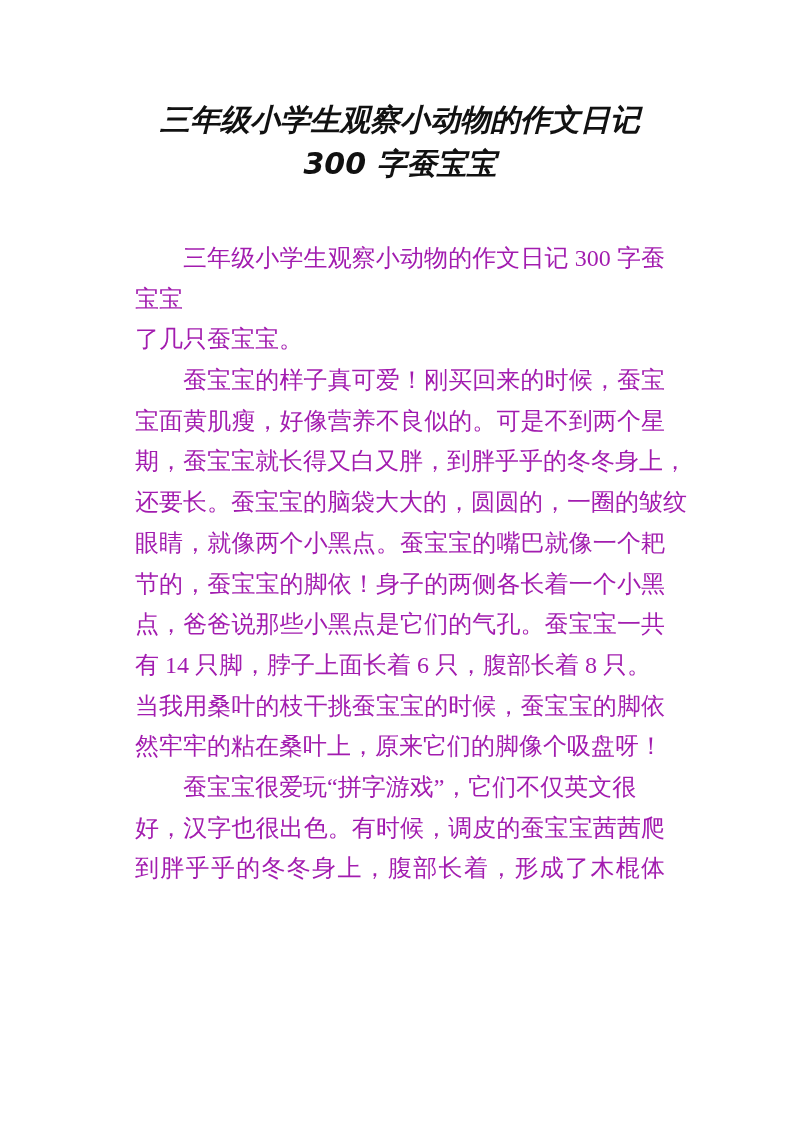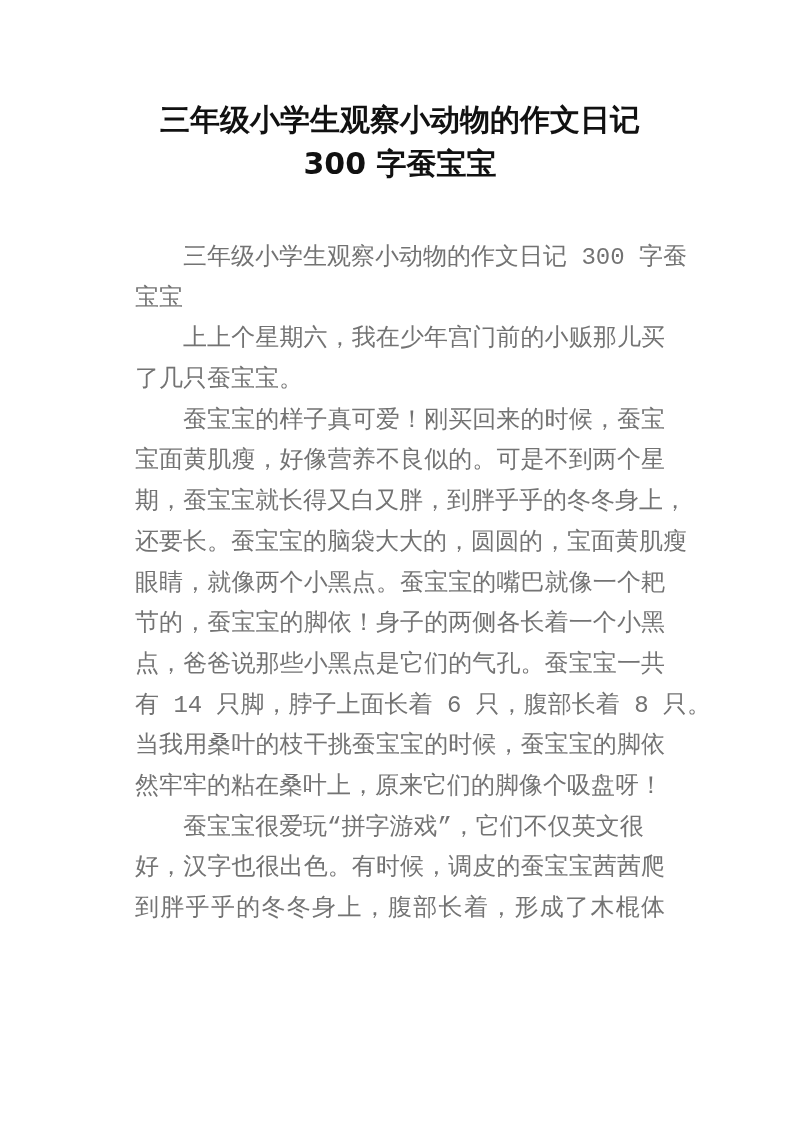--- a/index.html
+++ b/index.html
@@ -25,33 +25,34 @@
     left: 100px;
     top: 98px;
     width: 600px;
     text-align: center;
     font-family: "DejaVu Sans", "Liberation Sans", sans-serif;
     font-weight: bold;
     font-size: 30px;
     line-height: 44px;
     color: #111111;
     letter-spacing: 0px;
+    font-style: italic;
   }
   .title .line {
     display: block;
     white-space: nowrap;
   }
   .body-text {
     position: absolute;
     left: 135px;
     top: 238px;
     width: 530px;
-    font-family: Liberation Mono, monospace;
+    font-family: Liberation Serif, serif;
     font-size: 24px;
-    color: #737373;
+    color: #a21caf;
   }
   .body-text .ln {
     display: block;
     height: 40.7px;
     line-height: 40.7px;
     white-space: nowrap;
     text-align: justify;
     text-align-last: justify;
   }
   .body-text .ln.indent {
@@ -68,27 +69,26 @@
   <div class="title">
     <span class="line">三年级小学生观察小动物的作文日记</span>
     <span class="line">300 字蚕宝宝</span>
   </div>
 
   <div class="body-text">
 
     <span class="ln indent">三年级小学生观察小动物的作文日记 300 字蚕</span>
     <span class="ln last">宝宝</span>
 
-    <span class="ln indent">上上个星期六，我在少年宫门前的小贩那儿买</span>
     <span class="ln last">了几只蚕宝宝。</span>
 
     <span class="ln indent">蚕宝宝的样子真可爱！刚买回来的时候，蚕宝</span>
     <span class="ln">宝面黄肌瘦，好像营养不良似的。可是不到两个星</span>
     <span class="ln">期，蚕宝宝就长得又白又胖，到胖乎乎的冬冬身上，</span>
-    <span class="ln">还要长。蚕宝宝的脑袋大大的，圆圆的，宝面黄肌瘦</span>
+    <span class="ln">还要长。蚕宝宝的脑袋大大的，圆圆的，一圈的皱纹</span>
     <span class="ln">眼睛，就像两个小黑点。蚕宝宝的嘴巴就像一个耙</span>
     <span class="ln">节的，蚕宝宝的脚依！身子的两侧各长着一个小黑</span>
     <span class="ln">点，爸爸说那些小黑点是它们的气孔。蚕宝宝一共</span>
     <span class="ln last">有 14 只脚，脖子上面长着 6 只，腹部长着 8 只。</span>
     <span class="ln">当我用桑叶的枝干挑蚕宝宝的时候，蚕宝宝的脚依</span>
     <span class="ln last">然牢牢的粘在桑叶上，原来它们的脚像个吸盘呀！</span>
 
     <span class="ln indent last">蚕宝宝很爱玩“拼字游戏”，它们不仅英文很</span>
     <span class="ln">好，汉字也很出色。有时候，调皮的蚕宝宝茜茜爬</span>
     <span class="ln">到胖乎乎的冬冬身上，腹部长着，形成了木棍体</span>

